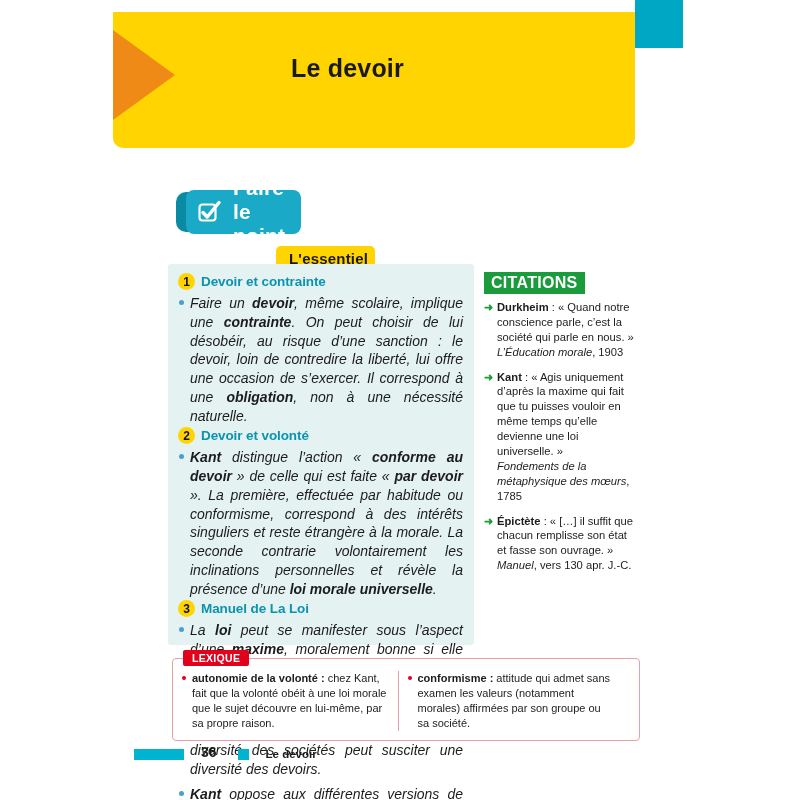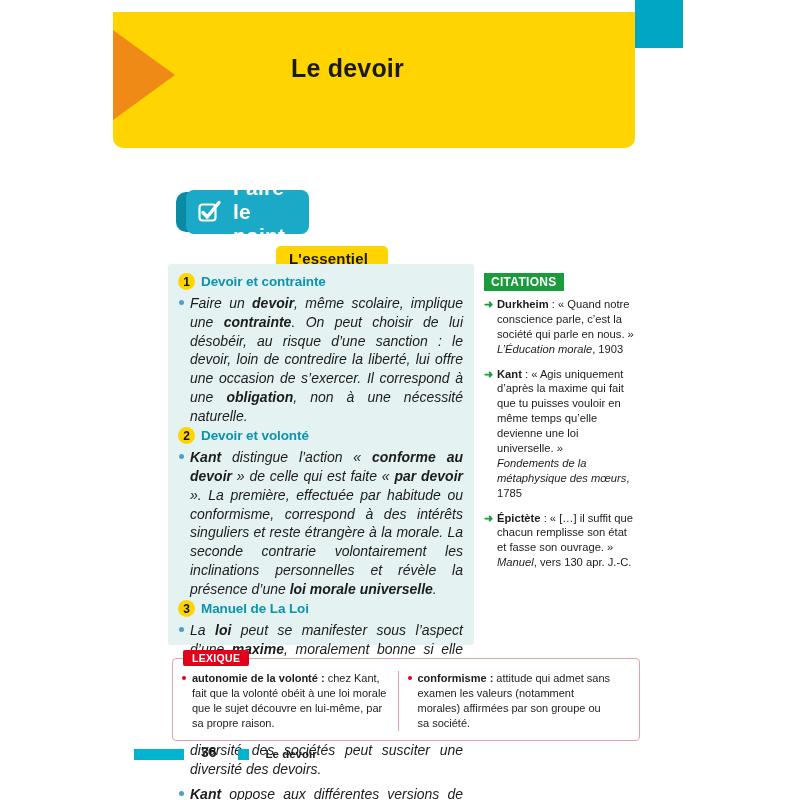--- a/index.html
+++ b/index.html
@@ -73,21 +73,21 @@
     width: 16px;
     height: 40px;
     background: #0b8aa3;
     border-radius: 10px 0 0 10px;
   }
   .fp-banner {
     position: absolute;
     left: 10px;
     top: 0px;
     height: 44px;
-    padding: 0 24px 0 12px;
+    padding: 0 16px 0 12px;
     background: #1aa9c6;
     border-radius: 8px;
     display: flex;
     align-items: center;
     gap: 11px;
     box-sizing: border-box;
   }
   .fp-check {
     width: 24px;
     height: 24px;
@@ -102,21 +102,21 @@
   }
 
   .essentiel {
     position: absolute;
     left: 276px;
     top: 246px;
     background: #ffd400;
     color: #1a1a1a;
     font-size: 15px;
     font-weight: bold;
-    padding: 4px 20px 5px 13px;
+    padding: 4px 7px 5px 13px;
     border-radius: 5px;
     letter-spacing: 0.2px;
   }
 
   
   .essential-panel {
     position: absolute;
     left: 168px;
     top: 264px;
     width: 306px;
@@ -180,21 +180,21 @@
   .citations {
     position: absolute;
     left: 484px;
     top: 272px;
     width: 152px;
   }
   .cit-badge {
     display: inline-block;
     background: #1a9b3c;
     color: #ffffff;
-    font-size: 12px;
+    font-size: 16px;
     font-weight: bold;
     padding: 2px 7px 2px 7px;
     letter-spacing: 0.3px;
     margin-bottom: 6px;
   }
   .cit {
     position: relative;
     font-size: 11.2px;
     line-height: 1.33;
     color: #1c1c1c;

